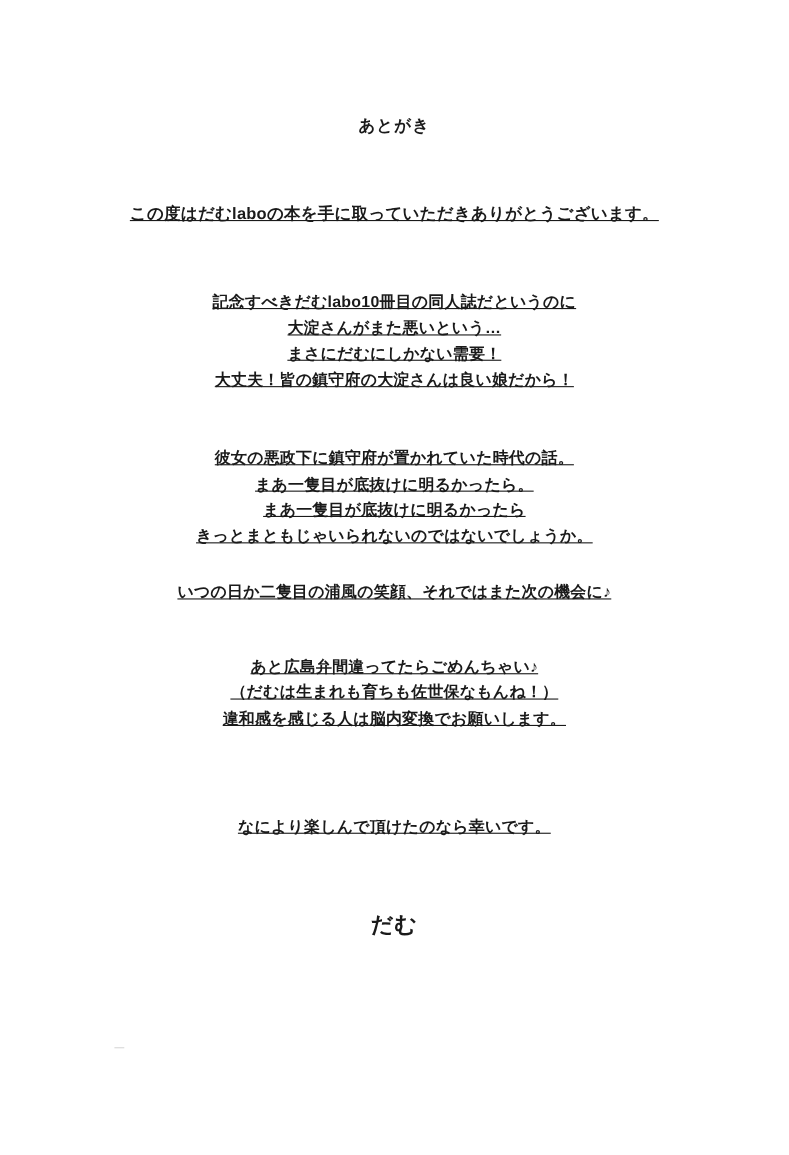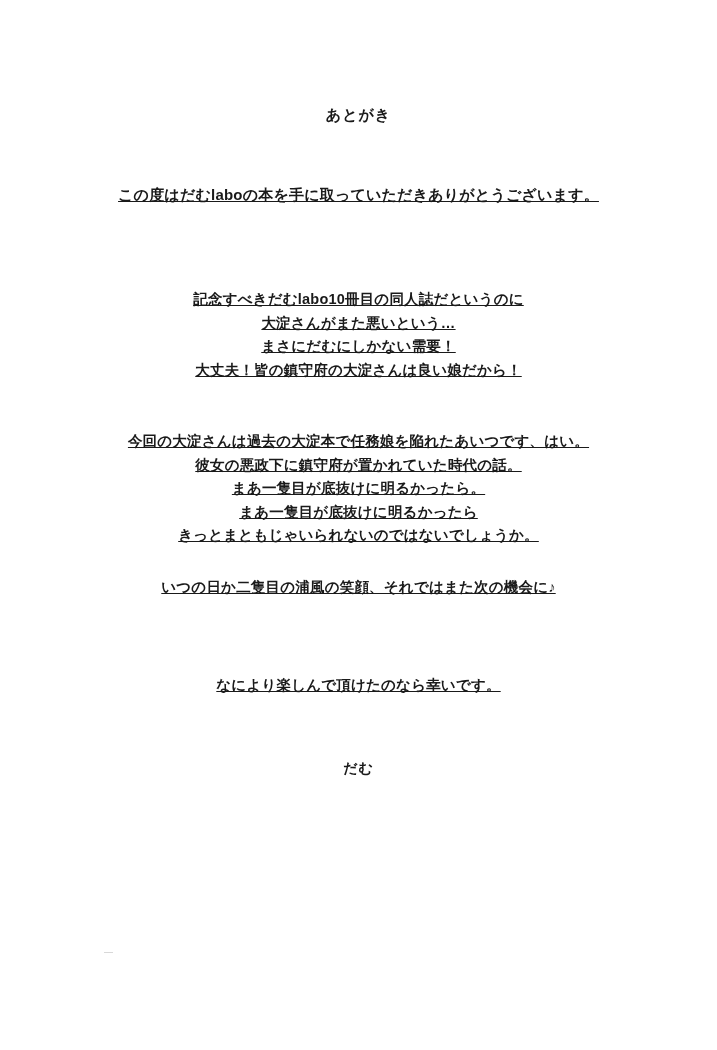--- a/index.html
+++ b/index.html
@@ -43,37 +43,37 @@
     line-height: 1.62;
     margin: 0;
     letter-spacing: 0.2px;
     text-decoration: underline;
   }
   .p-greeting {
     margin-top: 58px;
     font-size: 15px;
   }
   .p-block1 {
-    margin-top: 81px;
+    margin-top: 57px;
   }
   .p-block2 {
     margin-top: 48px;
   }
   .p-block3 {
     margin-top: 28px;
   }
   .p-block4 {
     margin-top: 44px;
   }
   .p-block5 {
     margin-top: 75px;
   }
   .signature {
     margin-top: 62px;
-    font-size: 14px;
+    font-size: 20px;
     font-weight: bold;
     letter-spacing: 1px;
   }
   .line {
     display: block;
   }
   .page-mark {
     position: absolute;
     left: 104px;
     top: 952px;
@@ -93,31 +93,35 @@
     <p class="para p-greeting">この度はだむlaboの本を手に取っていただきありがとうございます。</p>
 
     <p class="para p-block1">
       <span class="line">記念すべきだむlabo10冊目の同人誌だというのに</span>
       <span class="line">大淀さんがまた悪いという…</span>
       <span class="line">まさにだむにしかない需要！</span>
       <span class="line">大丈夫！皆の鎮守府の大淀さんは良い娘だから！</span>
     </p>
 
     <p class="para p-block2">
-      <span class="line">今回の大淀さんは過去の大淀本で任務娘を陥れたあいつです、はい。</span>
       <span class="line">彼女の悪政下に鎮守府が置かれていた時代の話。</span>
       <span class="line">まあ一隻目が底抜けに明るかったら。</span>
       <span class="line">まあ一隻目が底抜けに明るかったら</span>
       <span class="line">きっとまともじゃいられないのではないでしょうか。</span>
     </p>
 
     <p class="para p-block3">
       <span class="line">いつの日か二隻目の浦風の笑顔、それではまた次の機会に♪</span>
     </p>
 
+    <p class="para p-block4">
+      <span class="line">あと広島弁間違ってたらごめんちゃい♪</span>
+      <span class="line">（だむは生まれも育ちも佐世保なもんね！）</span>
+      <span class="line">違和感を感じる人は脳内変換でお願いします。</span>
+    </p>
 
     <p class="para p-block5">
       <span class="line">なにより楽しんで頂けたのなら幸いです。</span>
     </p>
 
     <div class="signature">だむ</div>
 
   </div>
   <div class="page-mark"></div>
 </div>

